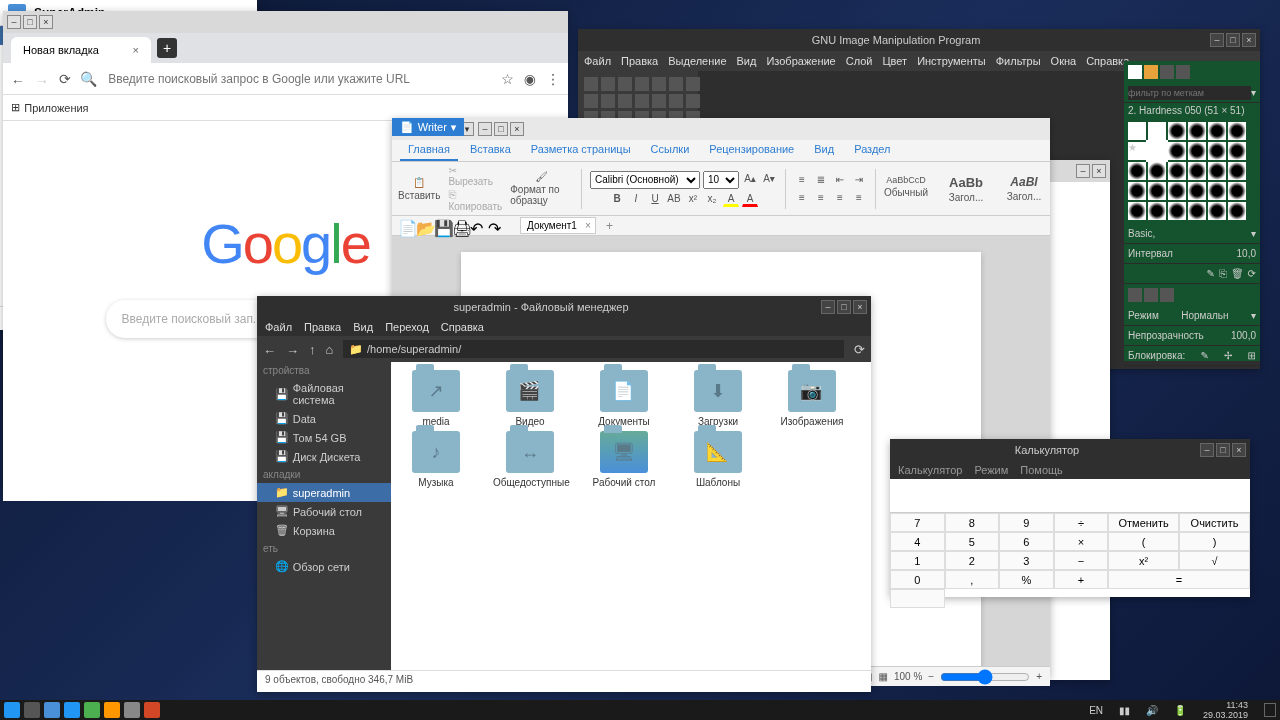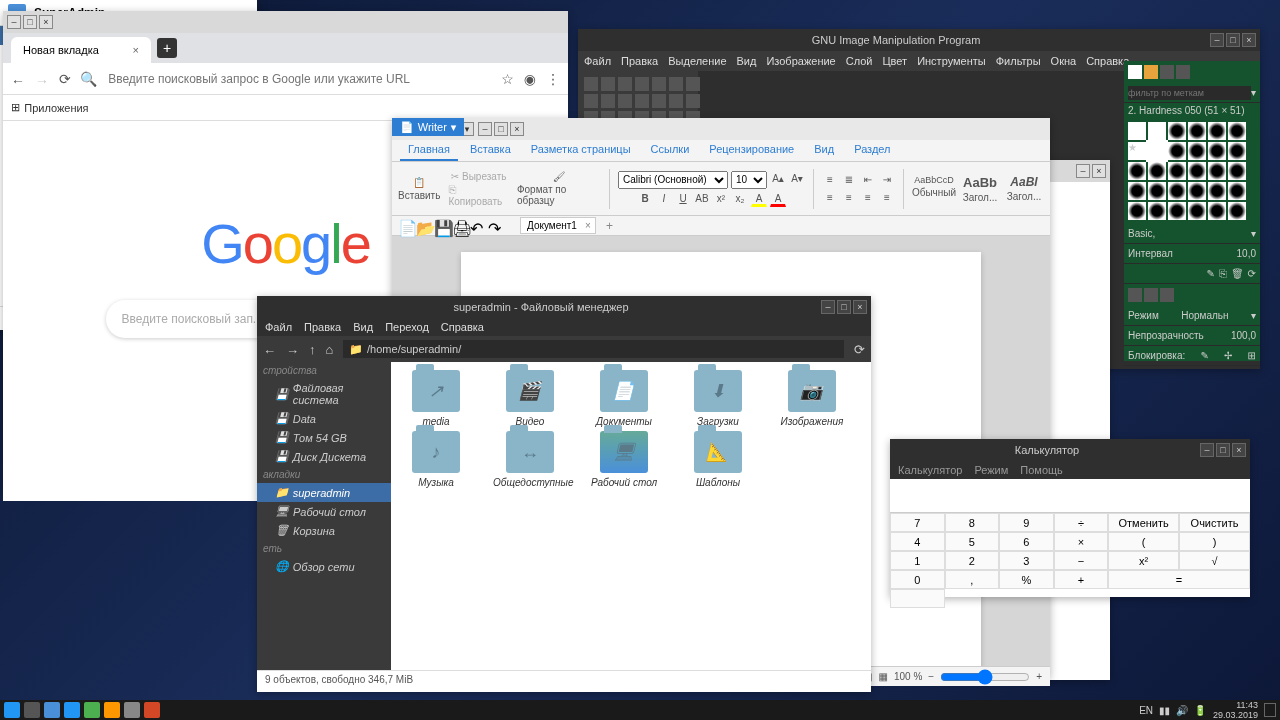--- a/index.html
+++ b/index.html
@@ -64,21 +64,21 @@
 
 #calc { left: 1044px; top: 160px; width: 66px; height: 520px; background: #fff; border-left: 1px solid #ccc; }
 #calc .titlebar { justify-content: flex-end; }
 
 
 #fm { left: 257px; top: 296px; width: 614px; height: 396px; }
 #fm .menubar { height: 18px; background: #2f2f2f; color: #ddd; display: flex; gap: 12px; padding: 0 8px; font-size: 11px; align-items: center; }
 #fm .navbar { height: 26px; background: #3a3a3a; display: flex; align-items: center; padding: 0 6px; gap: 10px; }
 #fm .navbar .nbtn { color: #ccc; font-size: 13px; }
 #fm .navbar .path { flex: 1; background: #2a2a2a; color: #ccc; font-size: 11px; padding: 2px 6px; height: 18px; display: flex; align-items: center; gap: 4px; }
-#fm .body { display: flex; height: 308px; font-style: italic; }
+#fm .body { display: flex; height: 308px; }
 #fm .side { width: 134px; background: #3a3a3a; color: #ccc; font-size: 11px; }
 #fm .side .hdr { padding: 3px 6px; color: #888; font-size: 10px; }
 #fm .side .item { padding: 3px 6px 3px 18px; display: flex; align-items: center; gap: 4px; }
 #fm .side .item.sel { background: #3d6da6; color: #fff; }
 #fm .files { flex: 1; background: #fff; padding: 8px; display: flex; flex-wrap: wrap; align-content: flex-start; gap: 4px 20px; }
 #fm .files .f { width: 74px; text-align: center; font-size: 10px; color: #333; }
 #fm .files .ficon { width: 48px; height: 42px; margin: 0 auto 4px; background: #8ab4c8; border-radius: 3px; position: relative; }
 #fm .files .ficon::before { content: ''; position: absolute; top: -6px; left: 4px; width: 18px; height: 8px; background: #8ab4c8; border-radius: 2px 2px 0 0; }
 #fm .files .ficon .sub { position: absolute; inset: 8px; display: flex; align-items: center; justify-content: center; color: #5a7a8a; font-size: 18px; }
 #fm .status { height: 22px; background: #fff; border-top: 1px solid #ddd; font-size: 10px; color: #555; padding: 3px 8px; }
@@ -103,21 +103,21 @@
 #calcwin { left: 890px; top: 439px; width: 360px; height: 158px; }
 #calcwin .menubar { height: 18px; background: #2f2f2f; color: #999; display: flex; gap: 12px; padding: 0 8px; font-size: 11px; align-items: center; }
 #calcwin .display { height: 34px; background: #fff; border-bottom: 1px solid #ccc; }
 #calcwin .keys { display: grid; grid-template-columns: repeat(4, 1fr) 1.3fr 1.3fr; }
 #calcwin .keys div { height: 19px; border: 1px solid #ddd; text-align: center; font-size: 11px; line-height: 18px; background: #fafafa; }
 
 
 #taskbar { position: absolute; left: 0; bottom: 0; width: 100%; height: 20px; background: #1a1a1a; display: flex; align-items: center; padding: 0 4px; gap: 4px; }
 #taskbar .tb { width: 16px; height: 16px; border-radius: 2px; }
 #taskbar .spacer { flex: 1; }
-#taskbar .tray { display: flex; align-items: center; gap: 6px; color: #ccc; font-size: 10px; }
+#taskbar .tray { display: flex; align-items: center; gap: 16px; color: #ccc; font-size: 10px; }
 #taskbar .clock { text-align: right; line-height: 10px; font-size: 9px; }
 </style>
 </head>
 <body>
 
 <div id="chromium" class="window">
   <div class="titlebar">
     <div class="controls">
       <span>–</span>
       <span>□</span>
@@ -346,21 +346,21 @@
           <span class="btn">⇥</span>
       </div>
       <div class="btns">
         <span class="btn">≡</span>
           <span class="btn">≡</span>
           <span class="btn">≡</span>
           <span class="btn">≡</span>
       </div>
     </div>
     <div style="border-left:1px solid #ccc;height:40px"></div>
-    <div style="display:flex;gap:2px">
+    <div style="display:flex;gap:16px">
       <div class="grp" style="width:44px">
           <span style="font-size:9px">AaBbCcD</span>
           <span>Обычный</span>
         </div>
       <div class="grp" style="width:44px">
           <b style="font-size:13px">AaBb</b>
           <span>Загол...</span>
         </div>
       <div class="grp" style="width:40px">
           <i style="font-size:12px;font-weight:bold">AaBl</i>

